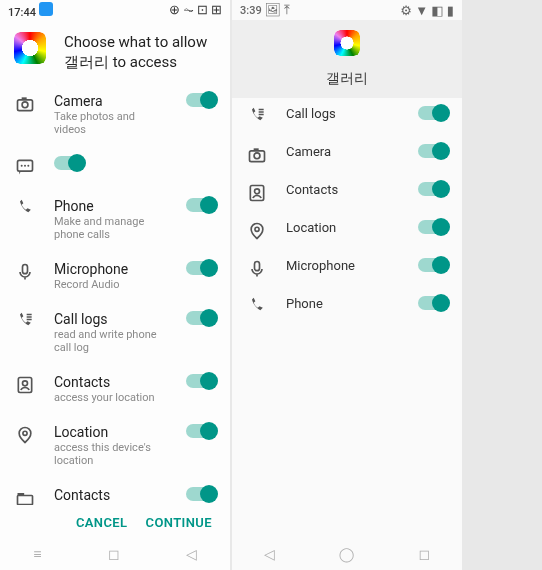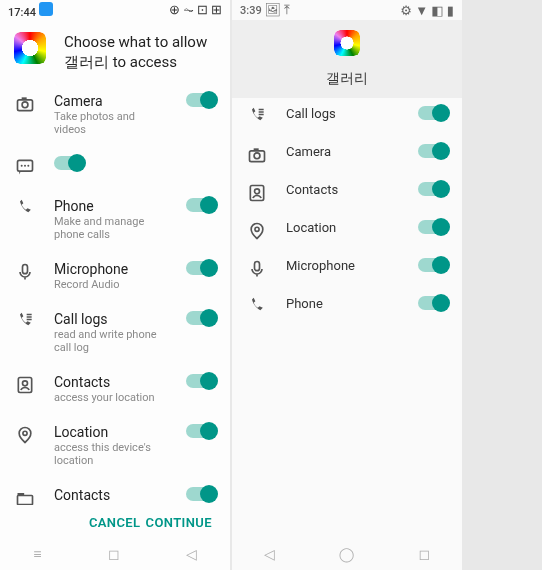--- a/index.html
+++ b/index.html
@@ -73,21 +73,21 @@
   .toggle {
     width: 30px; height: 14px; border-radius: 7px;
     background: #9ed8cf; position: relative; flex-shrink:0;
   }
   .toggle::after {
     content:""; position:absolute; width:18px; height:18px; border-radius:50%;
     background:#009688; right:-2px; top:-2px;
   }
   
   .actions {
-    display:flex; justify-content:flex-end; gap:5px;
+    display:flex; justify-content:flex-end; gap:18px;
     padding: 10px 18px 8px 0;
   }
   .actions .btn {
     color:#009688; font-weight:600; font-size:13px; letter-spacing:0.4px;
     cursor:pointer;
   }
   
   .navbar {
     height: 32px; display:flex; justify-content:space-around; align-items:center;
     color:#b0b0b0; font-size:14px;

